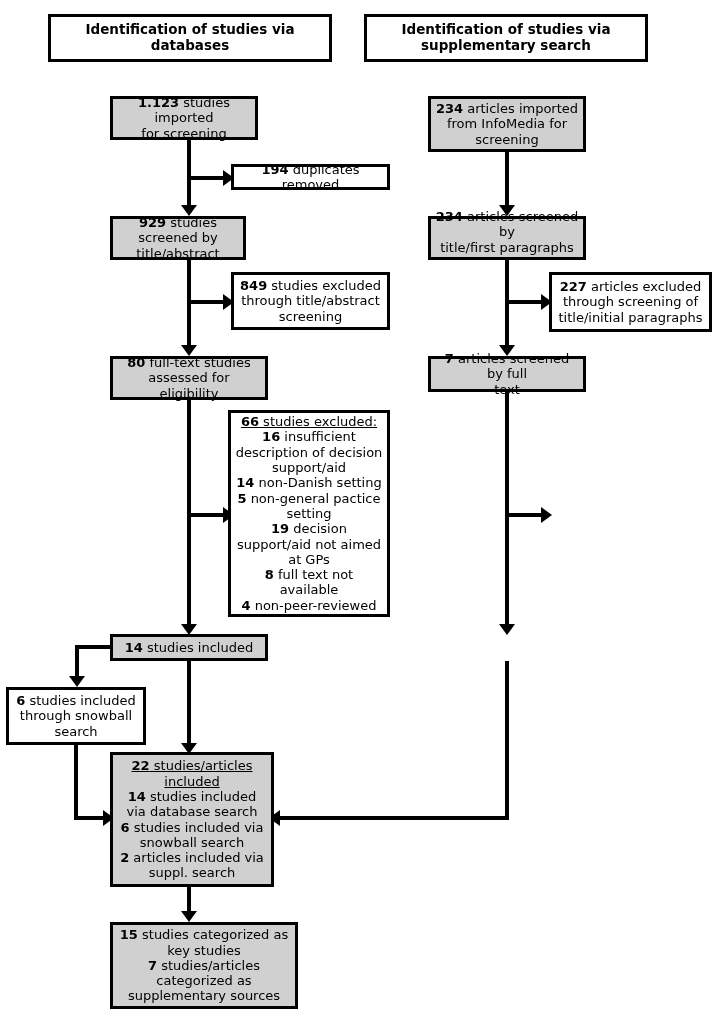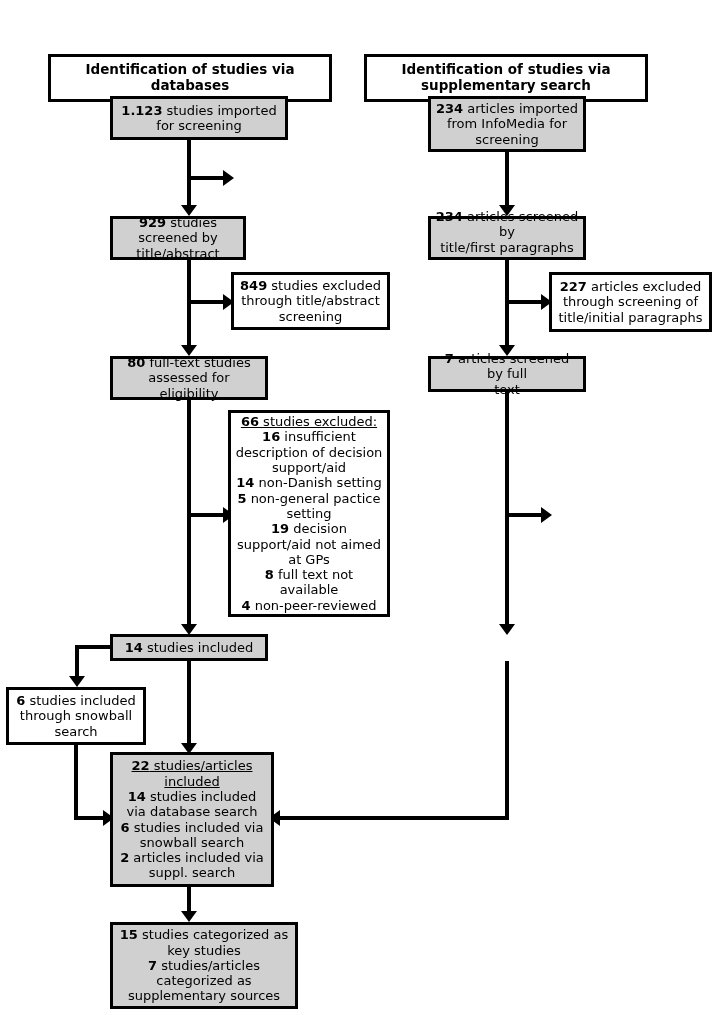--- a/index.html
+++ b/index.html
@@ -4,21 +4,21 @@
 <style>
   html,body{margin:0;padding:0;background:#ffffff;}
   body{font-family:"DejaVu Sans","Liberation Sans",sans-serif;color:#000;}
   #stage{position:relative;width:716px;height:1015px;background:#fff;overflow:hidden;}
 
   .box{position:absolute;box-sizing:border-box;border:3px solid #000;
        display:flex;align-items:center;justify-content:center;text-align:center;
        line-height:1.18;}
   .gray{background:#d0d0d0;}
   .white{background:#ffffff;}
-  .hdr{background:#ffffff;font-weight:bold;font-size:13.5px;margin-top:40px;}
+  .hdr{background:#ffffff;font-weight:bold;font-size:13.5px;}
   .txt{font-size:13px;padding:2px 4px;}
   .txt b{font-weight:bold;}
   .u{text-decoration:underline;}
 
   
   .v{position:absolute;width:4px;background:#000;}
   .h{position:absolute;height:4px;background:#000;}
   .arrow-d{position:absolute;width:0;height:0;border-left:8px solid transparent;
            border-right:8px solid transparent;border-top:11px solid #000;}
   .arrow-r{position:absolute;width:0;height:0;border-top:8px solid transparent;
@@ -38,33 +38,38 @@
     </div>
   </div>
 
   <div class="box hdr" style="left:364px;top:14px;width:284px;height:48px;">
     <div>
       <span>Identification of studies via</span><br>
       <span>supplementary search</span>
     </div>
   </div>
 
-  <div class="box gray txt" style="left:110px;top:96px;width:178px;height:44px;">
+  <div class="box gray txt" style="left:110px;top:96px;width:148px;height:44px;">
     <div>
       <b>1.123</b><span> studies imported</span><br>
       <span>for screening</span>
     </div>
   </div>
 
   <div class="v" style="left:187px;top:140px;height:67px;"></div>
   <div class="arrow-d" style="left:181px;top:205px;"></div>
 
   <div class="h" style="left:187px;top:176px;width:38px;"></div>
   <div class="arrow-r" style="left:223px;top:170px;"></div>
 
+  <div class="box white txt" style="left:231px;top:164px;width:159px;height:26px;">
+    <div>
+      <b>194</b><span> duplicates removed</span>
+    </div>
+  </div>
 
   <div class="box gray txt" style="left:110px;top:216px;width:136px;height:44px;">
     <div>
       <b>929</b><span> studies screened by</span><br>
       <span>title/abstract</span>
     </div>
   </div>
   <div class="v" style="left:187px;top:260px;height:87px;"></div>
   <div class="arrow-d" style="left:181px;top:345px;"></div>
   <div class="h" style="left:187px;top:300px;width:38px;"></div>

